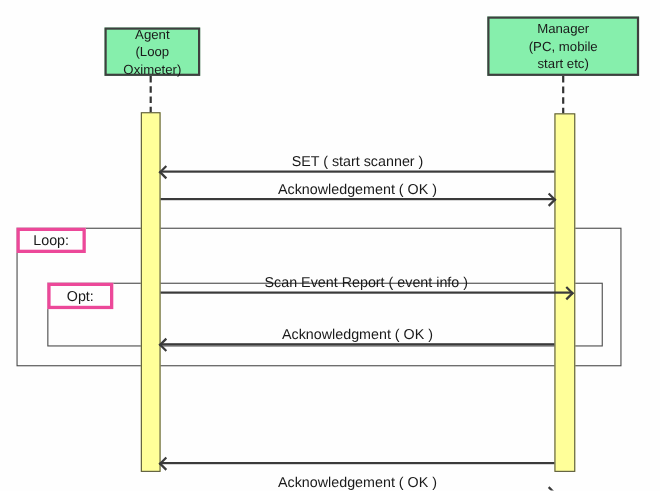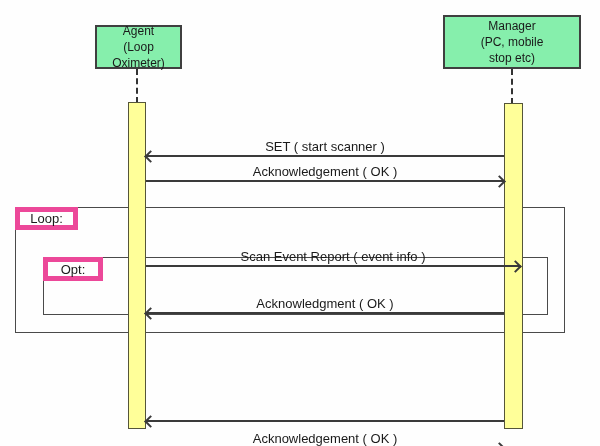--- a/index.html
+++ b/index.html
@@ -57,21 +57,21 @@
     border:1px solid #4a4a4a;
     box-sizing:border-box;
     z-index:2;
     background:transparent;
   }
   .fragment-loop { left:15px; top:207px; width:550px; height:126px; }
   .fragment-opt  { left:43px; top:257px; width:505px; height:58px;  }
   .fragment-label {
     position:absolute;
     left:-1px; top:-1px;
-    border:5px solid #ec4899;
+    border:3px solid #ec4899;
     box-sizing:border-box;
     display:flex;
     align-items:center;
     justify-content:center;
     font-size:13px;
     background:#fefefe;
   }
   .fragment-loop .fragment-label { width:63px; height:23px; }
   .fragment-opt  .fragment-label { width:60px; height:24px; }
 
@@ -127,21 +127,21 @@
 <div class="diagram">
 
   <div class="actor actor-agent">
     <div>Agent</div>
     <div>(Loop Oximeter)</div>
   </div>
 
   <div class="actor actor-manager">
     <div>Manager</div>
     <div>(PC, mobile</div>
-    <div>stop etc)</div>
+    <div>start etc)</div>
   </div>
 
   <div class="lifeline lifeline-agent"></div>
   <div class="lifeline lifeline-manager"></div>
 
   <div class="fragment fragment-loop">
     <div class="fragment-label">Loop:</div>
   </div>
   <div class="fragment fragment-opt">
     <div class="fragment-label">Opt:</div>

